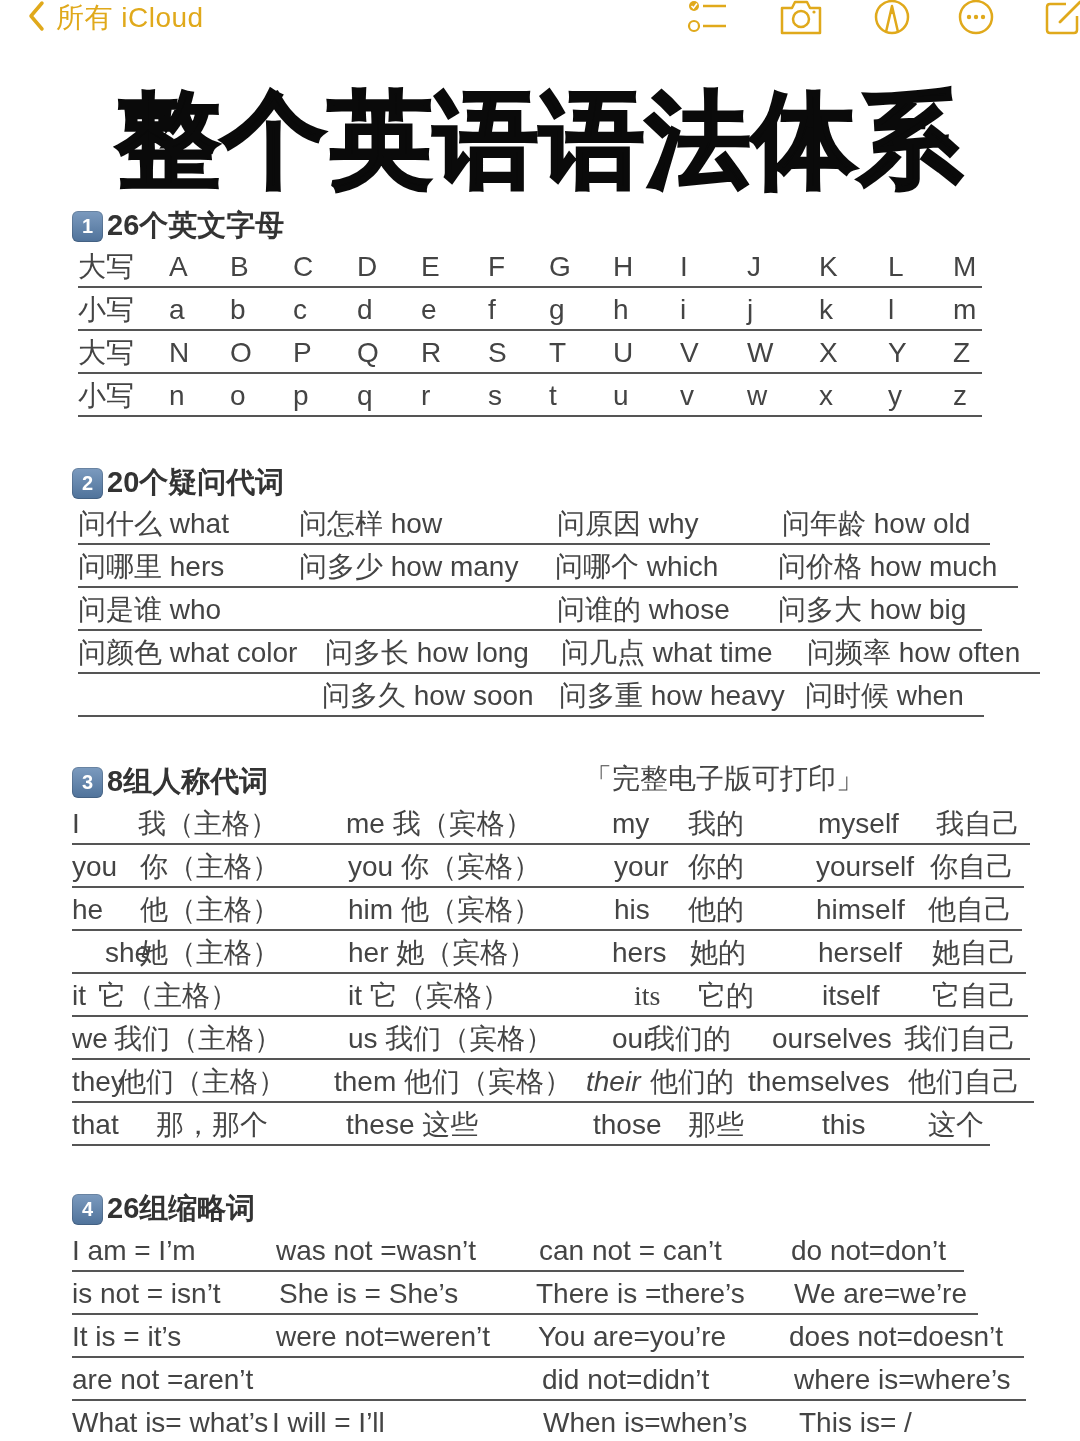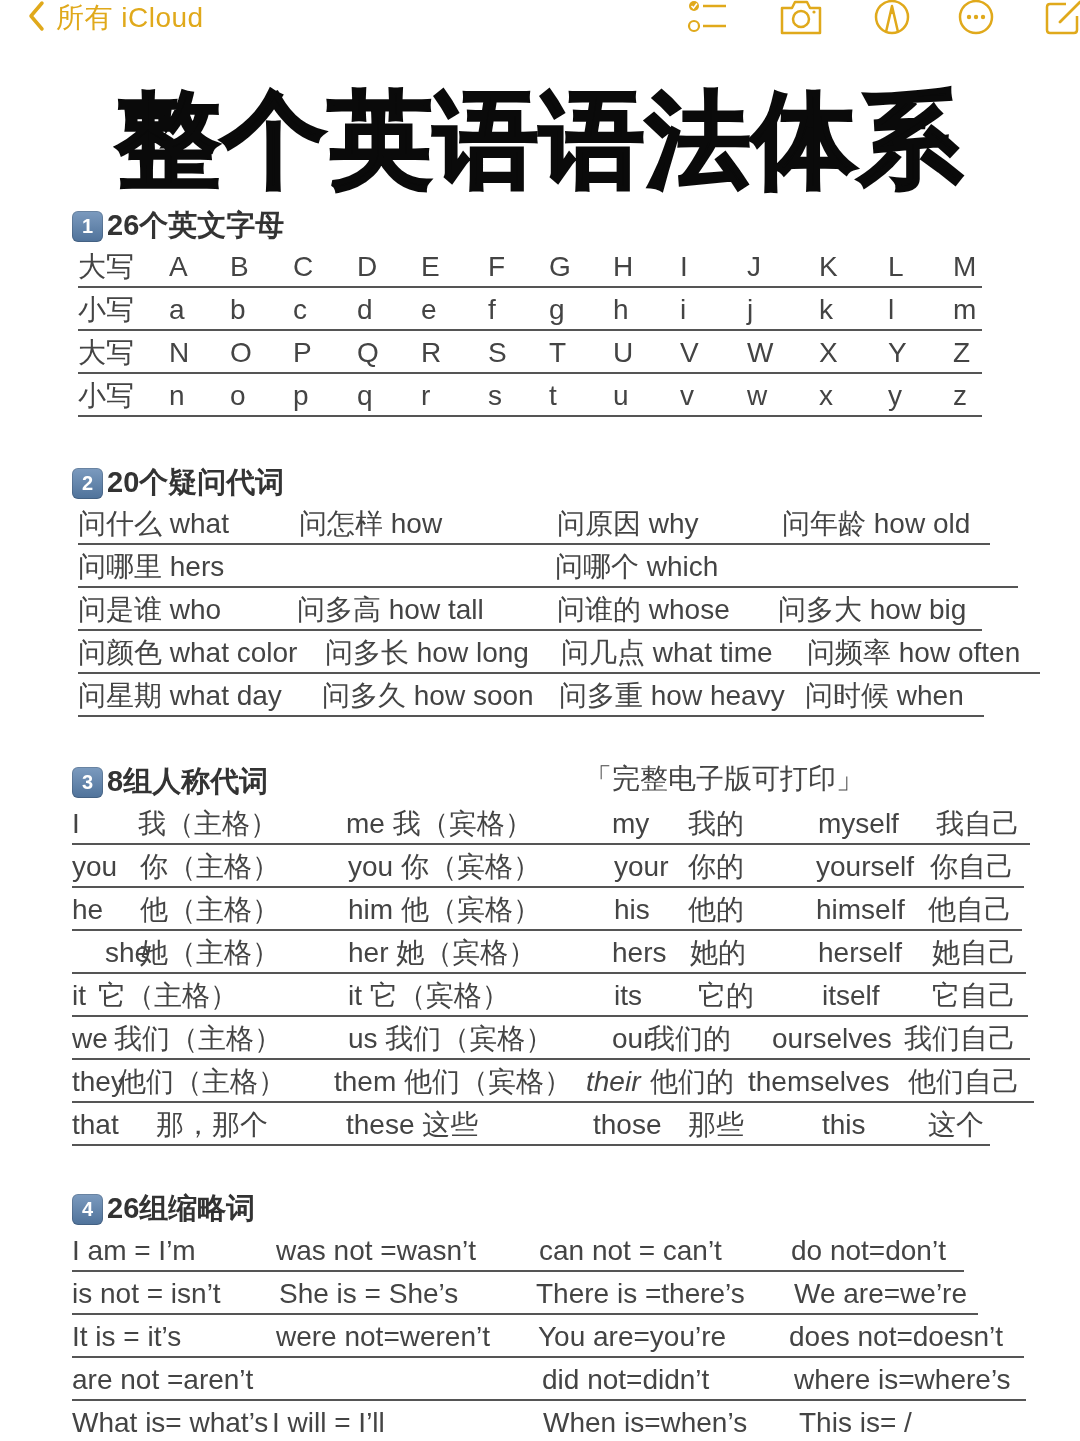--- a/index.html
+++ b/index.html
@@ -158,36 +158,36 @@
 </div>
 <div id="q-rows">
     <div class="row" style="top: 503px; left: 78px; width: 912px;">
       <span class="cell" style="left: 0px;">问什么 what</span>
       <span class="cell" style="left: 221px;">问怎样 how</span>
       <span class="cell" style="left: 479px;">问原因 why</span>
       <span class="cell" style="left: 704px;">问年龄 how old</span>
     </div>
     <div class="row" style="top: 546px; left: 78px; width: 940px;">
       <span class="cell" style="left: 0px;">问哪里 hers</span>
+      <span class="cell" style="left: 221px;">问多少 how many</span>
       <span class="cell" style="left: 477px;">问哪个 which</span>
+      <span class="cell" style="left: 700px;">问价格 how much</span>
     </div>
     <div class="row" style="top: 589px; left: 78px; width: 904px;">
       <span class="cell" style="left: 0px;">问是谁 who</span>
-      <span class="cell" style="left: 219px;">问多高 how tall</span>
       <span class="cell" style="left: 479px;">问谁的 whose</span>
       <span class="cell" style="left: 700px;">问多大 how big</span>
     </div>
     <div class="row" style="top: 632px; left: 78px; width: 962px;">
       <span class="cell" style="left: 0px;">问颜色 what color</span>
       <span class="cell" style="left: 247px;">问多长 how long</span>
       <span class="cell" style="left: 483px;">问几点 what time</span>
       <span class="cell" style="left: 729px;">问频率 how often</span>
     </div>
     <div class="row" style="top: 675px; left: 78px; width: 906px;">
-      <span class="cell" style="left: 0px;">问星期 what day</span>
       <span class="cell" style="left: 244px;">问多久 how soon</span>
       <span class="cell" style="left: 481px;">问多重 how heavy</span>
       <span class="cell" style="left: 727px;">问时候 when</span>
     </div>
   </div>
 
 <div class="sec-head" style="top:762px;">
   <span class="badge">3</span>
   <span>8组人称代词</span>
 </div>
@@ -226,21 +226,21 @@
       <span class="cell" style="left: 276px;">her 她（宾格）</span>
       <span class="cell" style="left: 540px;">hers</span>
       <span class="cell" style="left: 618px;">她的</span>
       <span class="cell" style="left: 746px;">herself</span>
       <span class="cell" style="left: 860px;">她自己</span>
     </div>
     <div class="row" style="top: 975px; left: 72px; width: 956px;">
       <span class="cell" style="left: 0px;">it</span>
       <span class="cell" style="left: 26px;">它（主格）</span>
       <span class="cell" style="left: 276px;">it 它（宾格）</span>
-      <span class="cell" style="left: 542px;">its</span>
+      <span class="cell" style="left: 562px; font-family: Liberation Serif, serif;">its</span>
       <span class="cell" style="left: 626px;">它的</span>
       <span class="cell" style="left: 750px;">itself</span>
       <span class="cell" style="left: 860px;">它自己</span>
     </div>
     <div class="row" style="top: 1018px; left: 72px; width: 958px;">
       <span class="cell" style="left: 0px;">we</span>
       <span class="cell" style="left: 42px;">我们（主格）</span>
       <span class="cell" style="left: 276px;">us 我们（宾格）</span>
       <span class="cell" style="left: 540px;">our</span>
       <span class="cell" style="left: 575px;">我们的</span>

